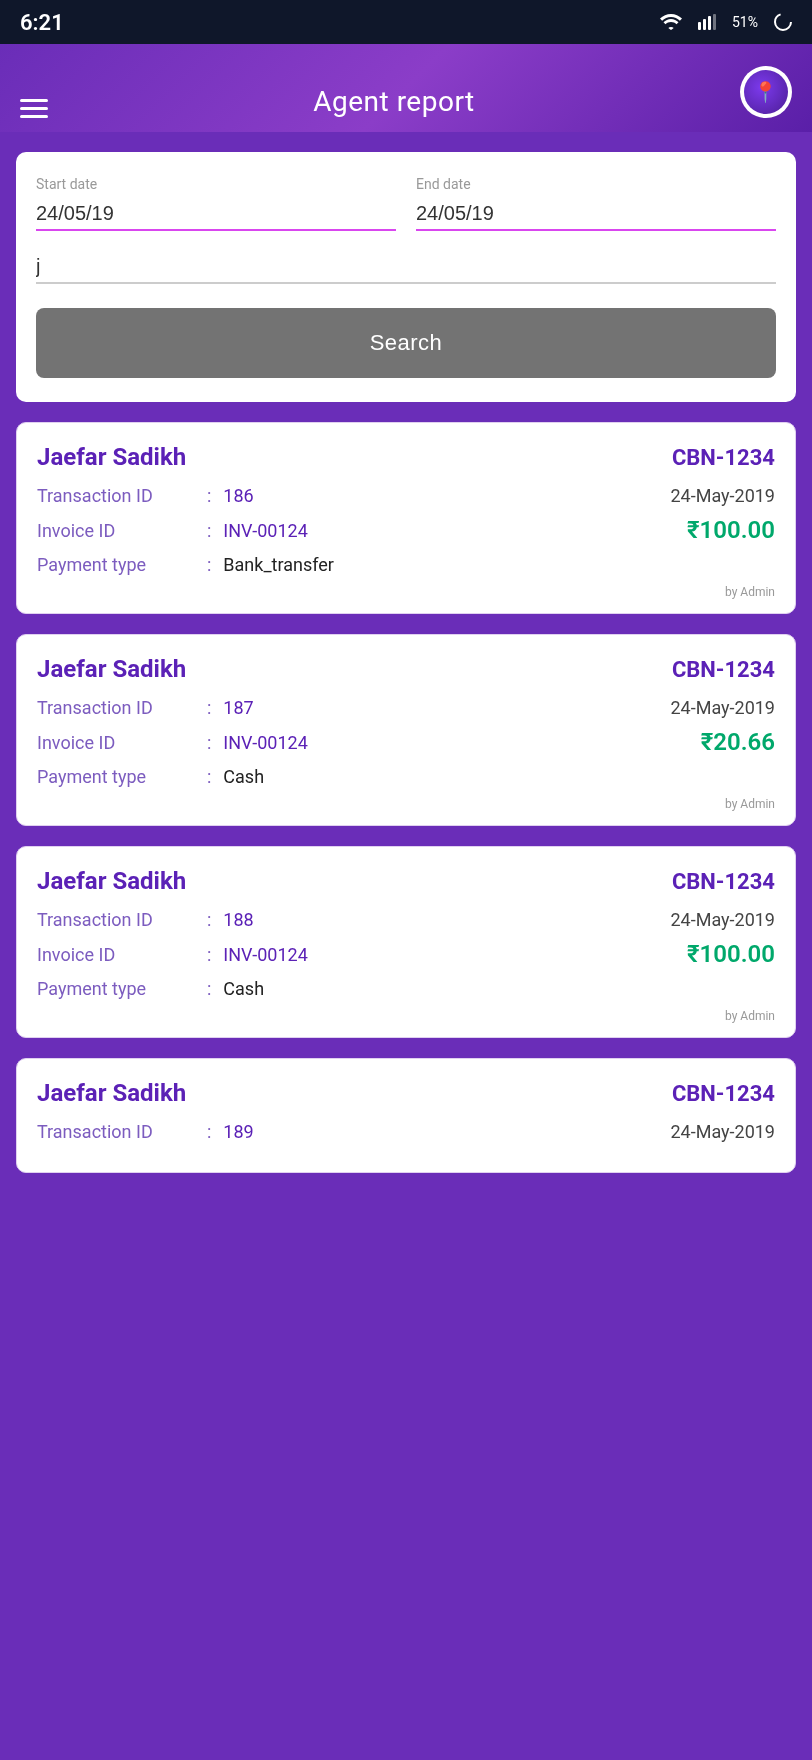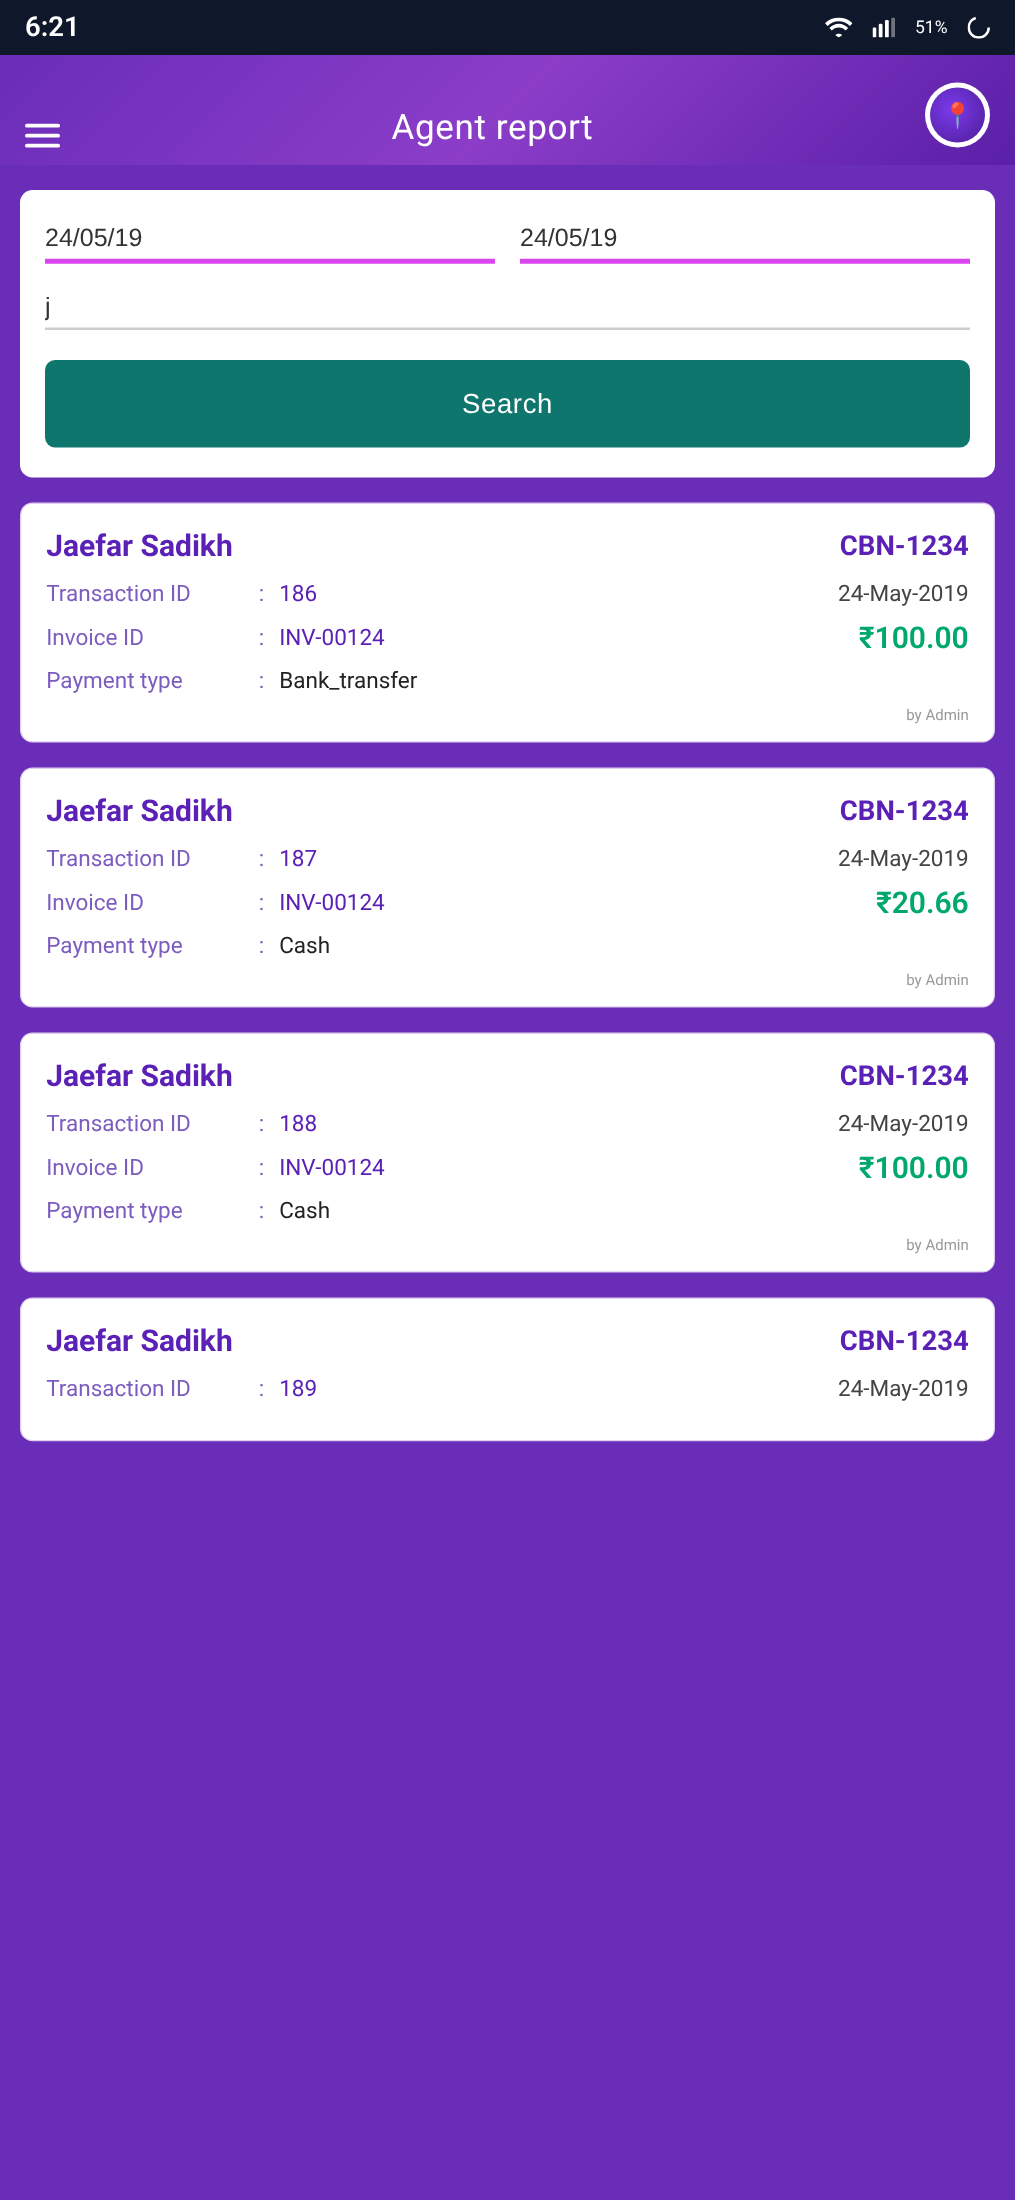--- a/index.html
+++ b/index.html
@@ -112,21 +112,21 @@
       display: flex;
       flex-direction: column;
     }
     .field-label {
       color: #999;
       font-size: 14px;
       margin-bottom: 6px;
     }
     .field-input {
       border: none;
-      border-bottom: 4px solid #d946ef;
+      border-bottom: 2px solid #d946ef;
       font-size: 20px;
       color: #333;
       padding: 4px 0;
       outline: none;
       width: 100%;
       background: transparent;
     }
     .subscriber-group {
       margin-bottom: 24px;
     }
@@ -135,21 +135,21 @@
       border-bottom: 2px solid #ccc;
       font-size: 20px;
       color: #333;
       padding: 4px 0;
       outline: none;
       width: 100%;
       background: transparent;
     }
     .search-btn {
       width: 100%;
-      background: #0f766e;
+      background: #737373;
       color: white;
       border: none;
       border-radius: 8px;
       padding: 22px;
       font-size: 22px;
       font-weight: 500;
       cursor: pointer;
       letter-spacing: 0.5px;
     }
 
@@ -266,23 +266,25 @@
       <span class="logo-pin">📍</span>
     </div>
   </div>
 </div>
 
 <div class="main">
 
   <div class="search-card">
     <div class="date-row">
       <div class="field-group">
+        <label class="field-label">Start date</label>
         <input class="field-input" type="text" value="24/05/19" style="">
       </div>
       <div class="field-group">
+        <label class="field-label">End date</label>
         <input class="field-input" type="text" value="24/05/19" style="">
       </div>
     </div>
     <div class="subscriber-group">
       <input class="subscriber-input" type="text" placeholder="Subscriber id/Mobile no/Name" value="j" style="">
     </div>
     <button class="search-btn">Search</button>
   </div>
 
   <div class="transaction-card">

